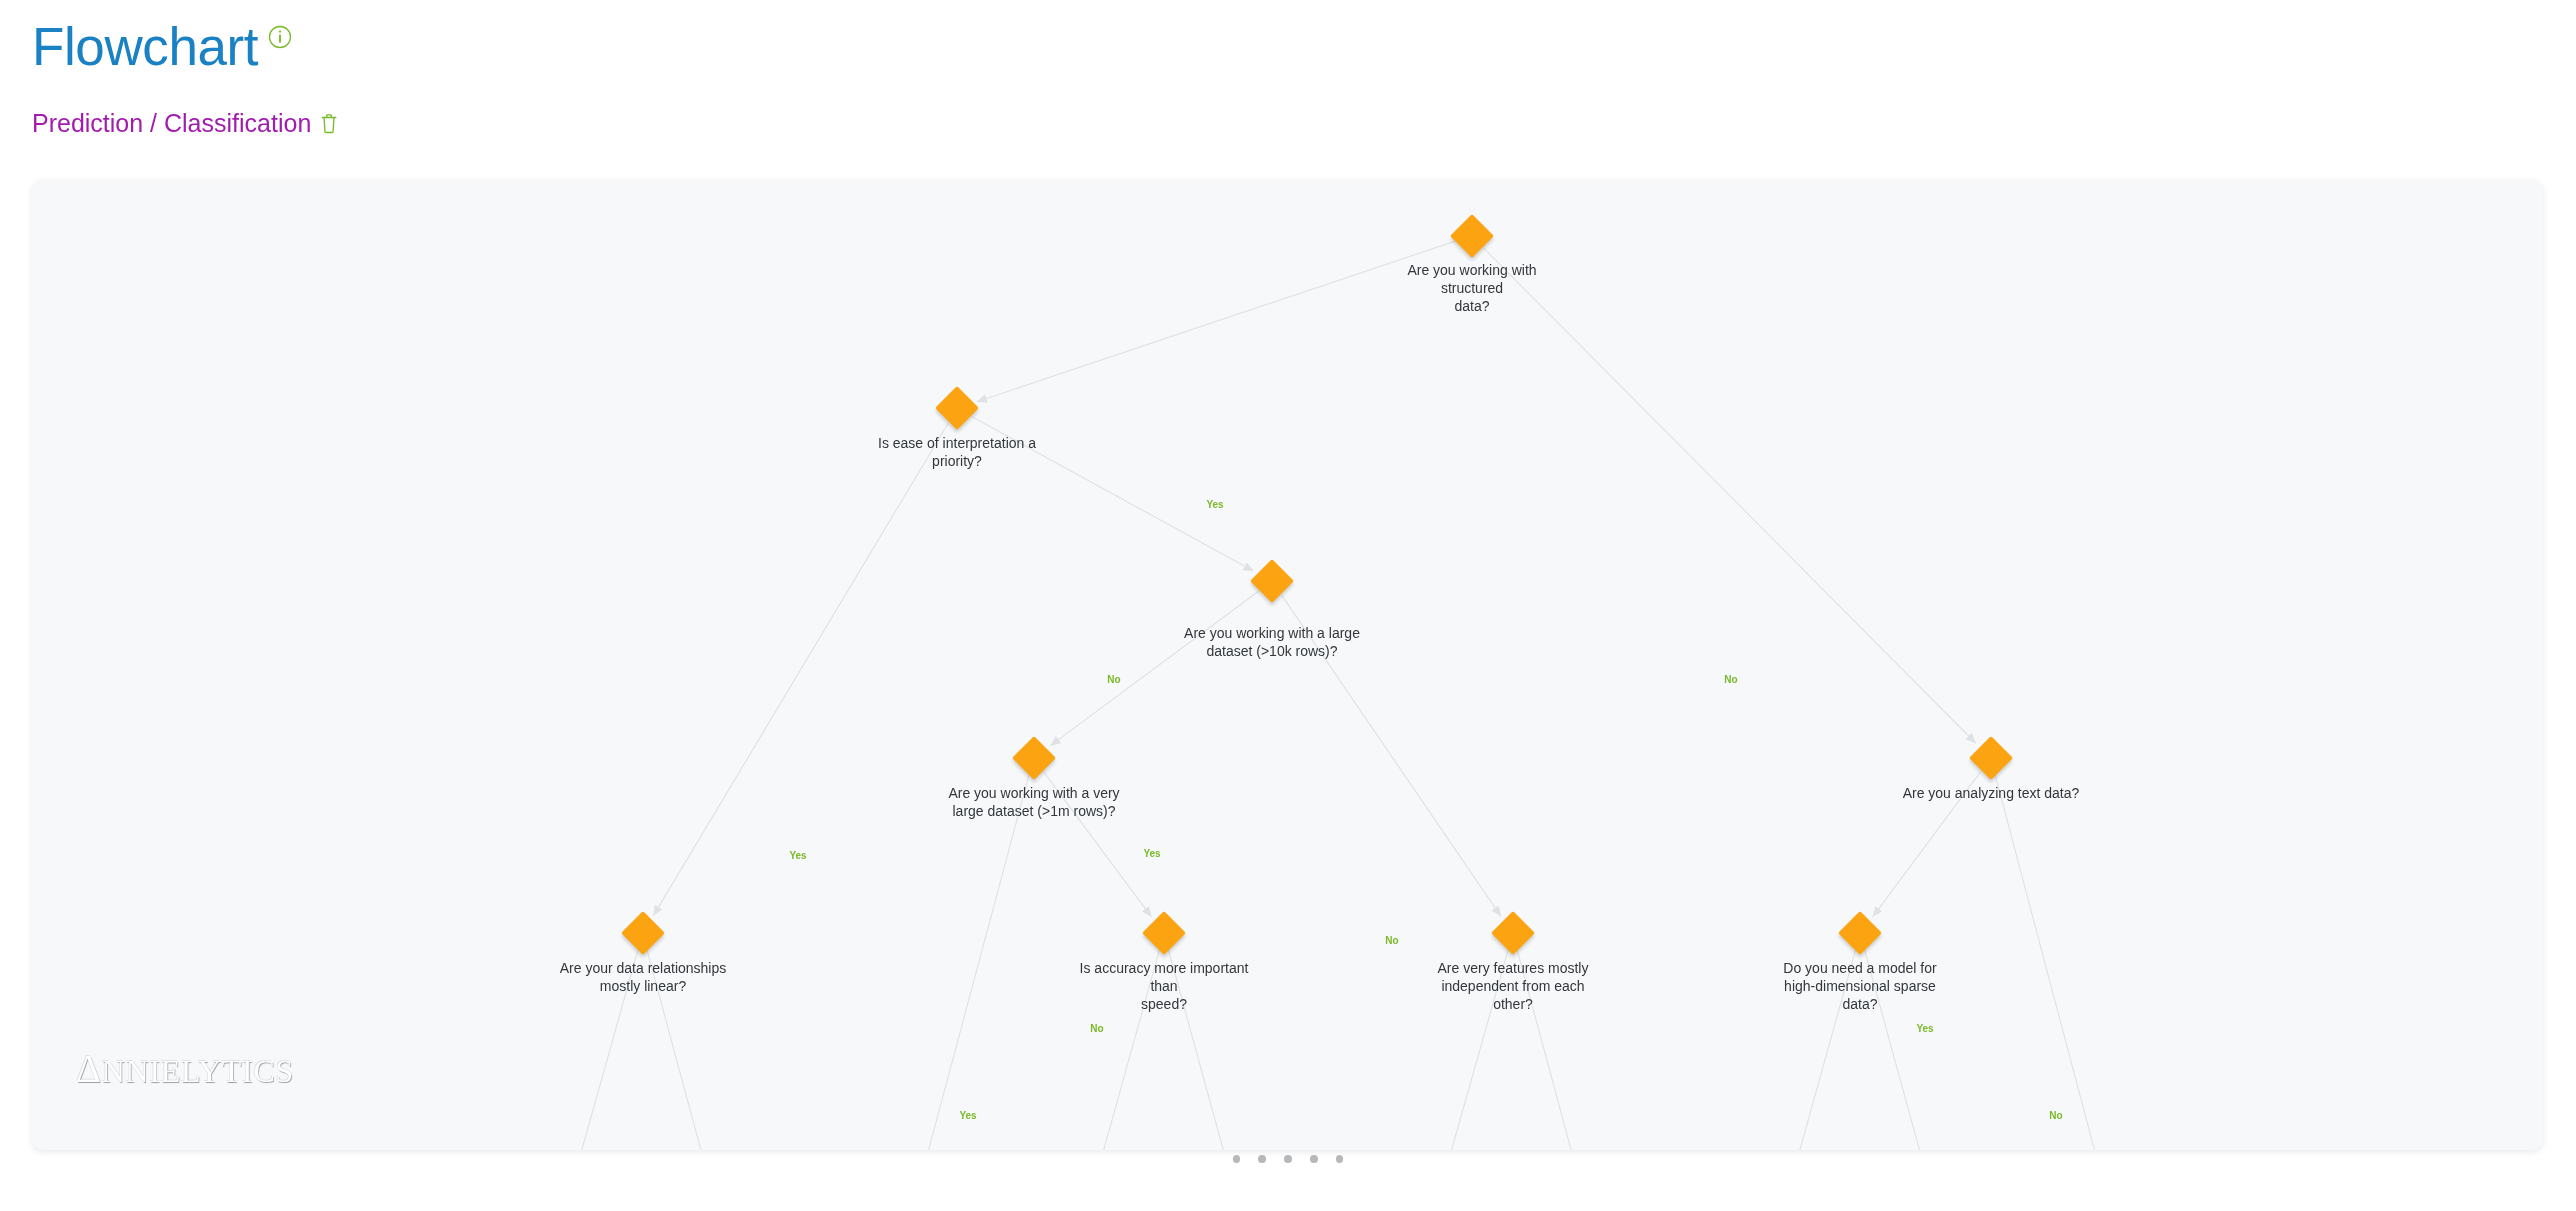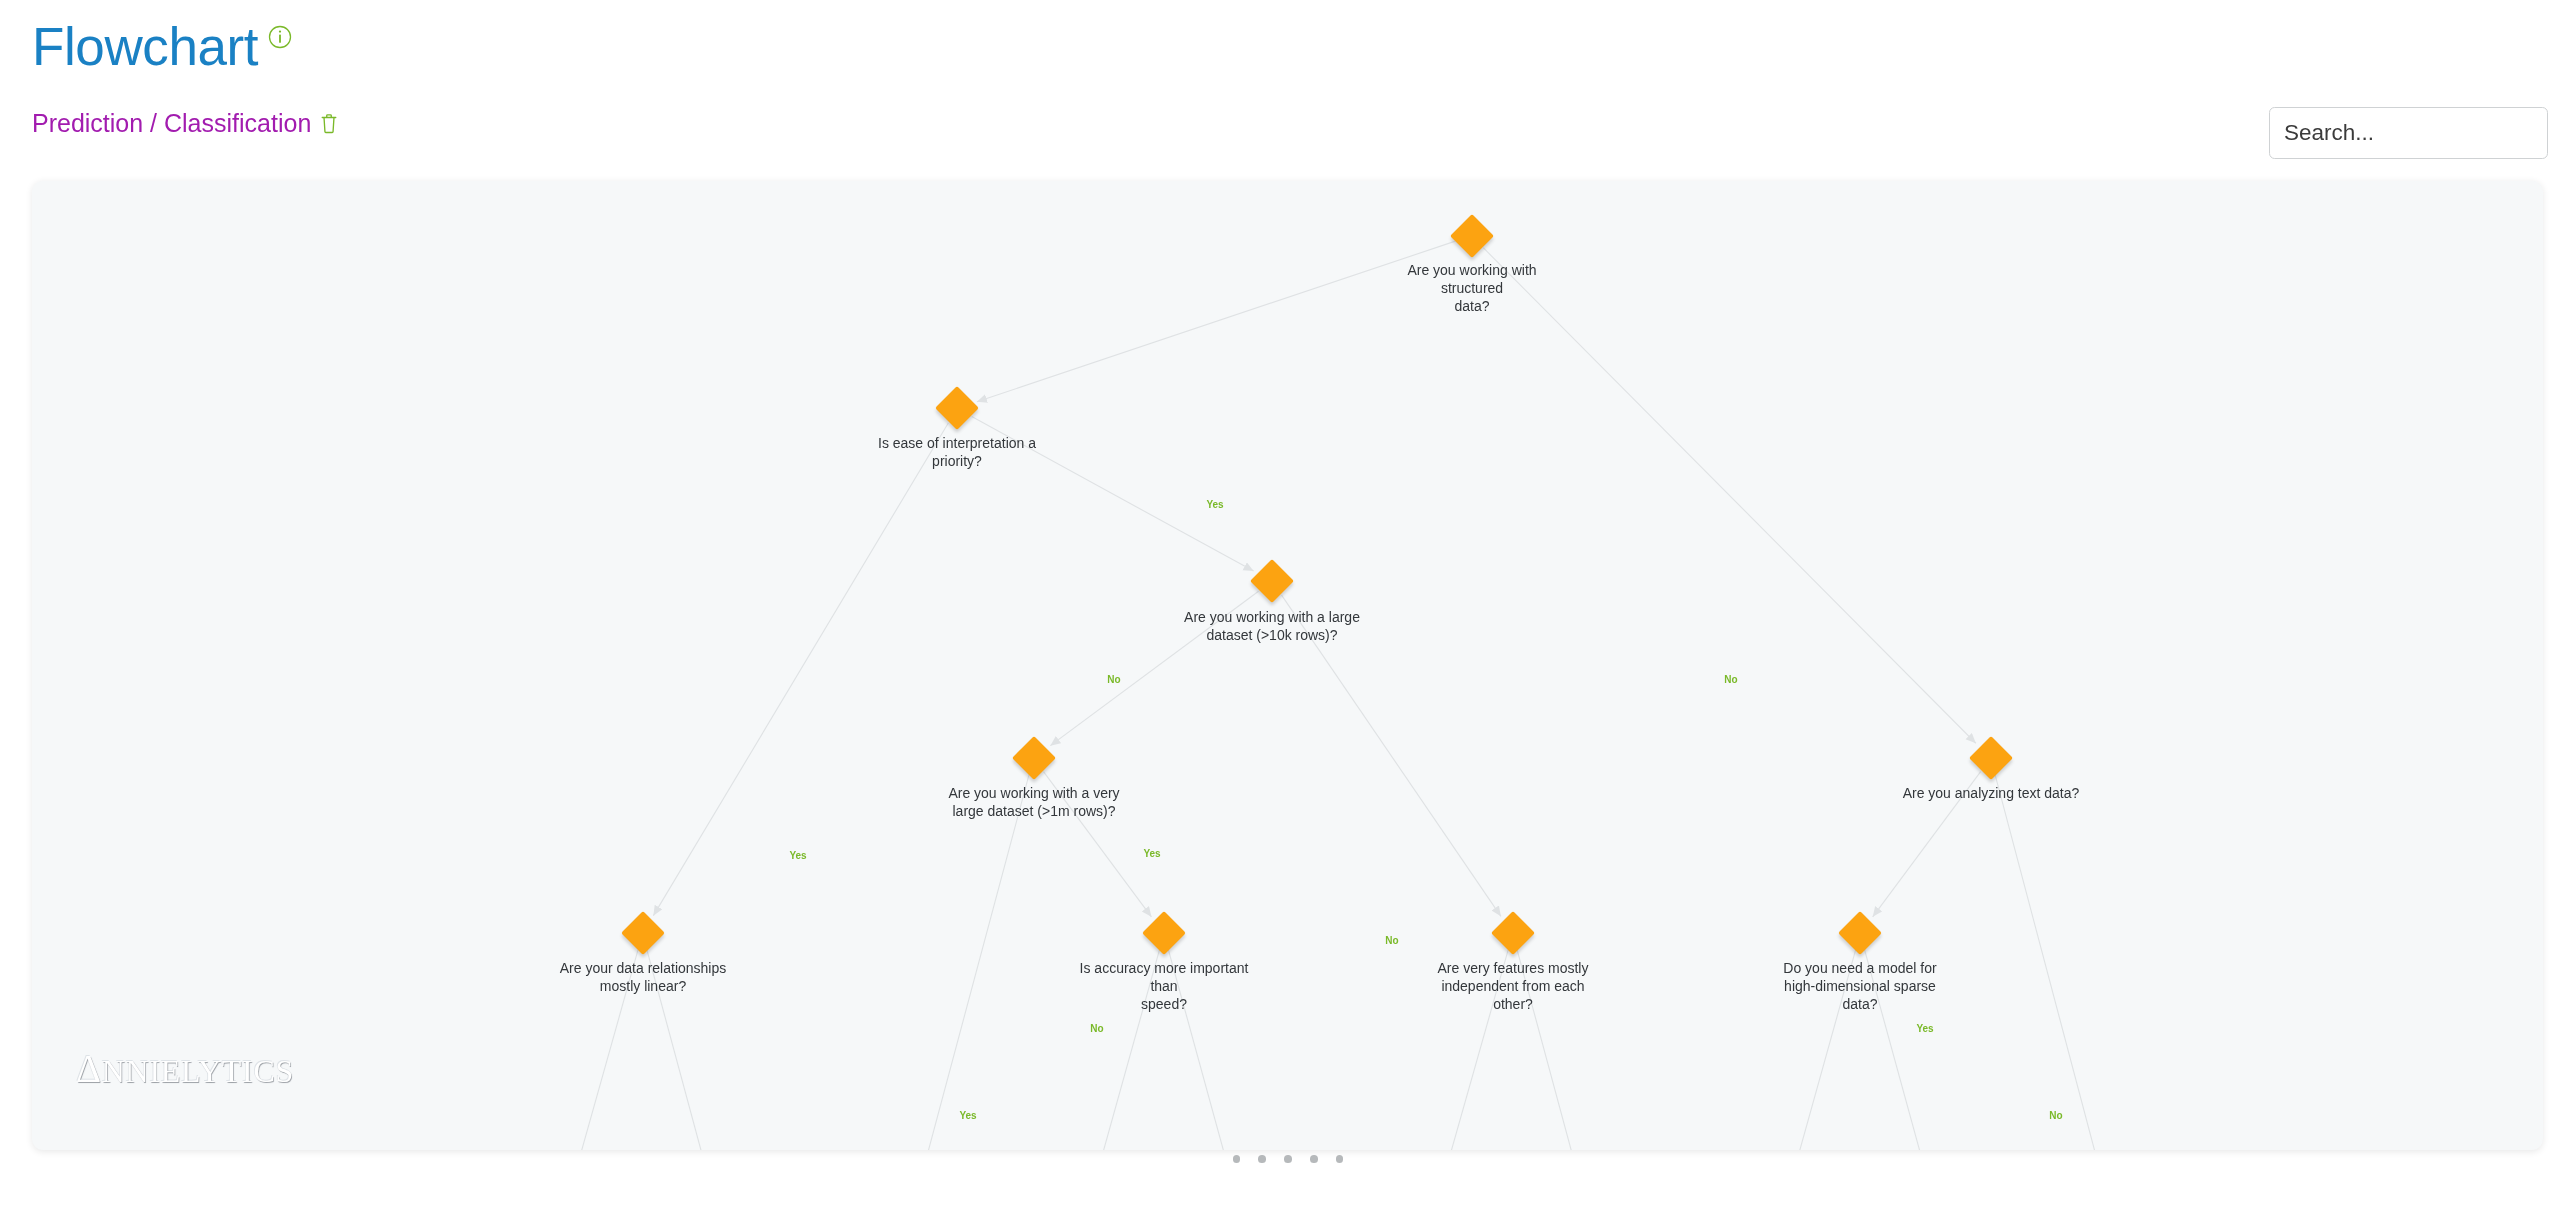--- a/index.html
+++ b/index.html
@@ -149,21 +149,20 @@
 
   <div class="subtitle-row">
     <span class="subtitle">Prediction / Classification</span>
     <span class="trash-icon"><svg viewBox="0 0 24 28" width="18" height="21">
           <path d="M3 6 H21" stroke="#7ab929" stroke-width="1.8" fill="none" stroke-linecap="round"></path>
           <path d="M9 6 V3.4 Q9 2.4 10 2.4 H14 Q15 2.4 15 3.4 V6" stroke="#7ab929" stroke-width="1.8" fill="none"></path>
           <path d="M5.4 6.6 L6.6 25 Q6.7 26 7.7 26 H16.3 Q17.3 26 17.4 25 L18.6 6.6" stroke="#7ab929" stroke-width="1.8" fill="none" stroke-linejoin="round"></path>
         </svg></span>
   </div>
 
-  <input class="search-box" type="text" placeholder="Search..." style="">
 
   <div class="canvas">
 
     <svg class="edges" viewBox="0 0 3578 1380" preserveAspectRatio="none">
       <defs>
         <marker id="ah" markerWidth="11" markerHeight="11" refX="9" refY="4" orient="auto" markerUnits="strokeWidth">
           <path d="M0,0 L9,4 L0,8 z" fill="#dfe2e4"></path>
         </marker>
       </defs>
       <g id="edge-lines" stroke="#dfe2e4" stroke-width="1.6" fill="none">
@@ -189,21 +188,21 @@
     </svg>
 
     <div id="nodes-layer">
         <div class="diamond" style="left: 1440px; top: 55px;"></div>
         <div class="node-label" style="left: 1440px; top: 81px;">Are you working with structured
 data?</div>
         <div class="diamond" style="left: 925px; top: 227px;"></div>
         <div class="node-label" style="left: 925px; top: 254px;">Is ease of interpretation a
 priority?</div>
         <div class="diamond" style="left: 1240px; top: 400px;"></div>
-        <div class="node-label" style="left: 1240px; top: 428px;">Are you working with a large
+        <div class="node-label" style="left: 1240px; top: 444px;">Are you working with a large
 dataset (&gt;10k rows)?</div>
         <div class="diamond" style="left: 1002px; top: 577px;"></div>
         <div class="node-label" style="left: 1002px; top: 604px;">Are you working with a very
 large dataset (&gt;1m rows)?</div>
         <div class="diamond" style="left: 611px; top: 752px;"></div>
         <div class="node-label" style="left: 611px; top: 779px;">Are your data relationships
 mostly linear?</div>
         <div class="diamond" style="left: 1132px; top: 752px;"></div>
         <div class="node-label" style="left: 1132px; top: 779px;">Is accuracy more important than
 speed?</div>

